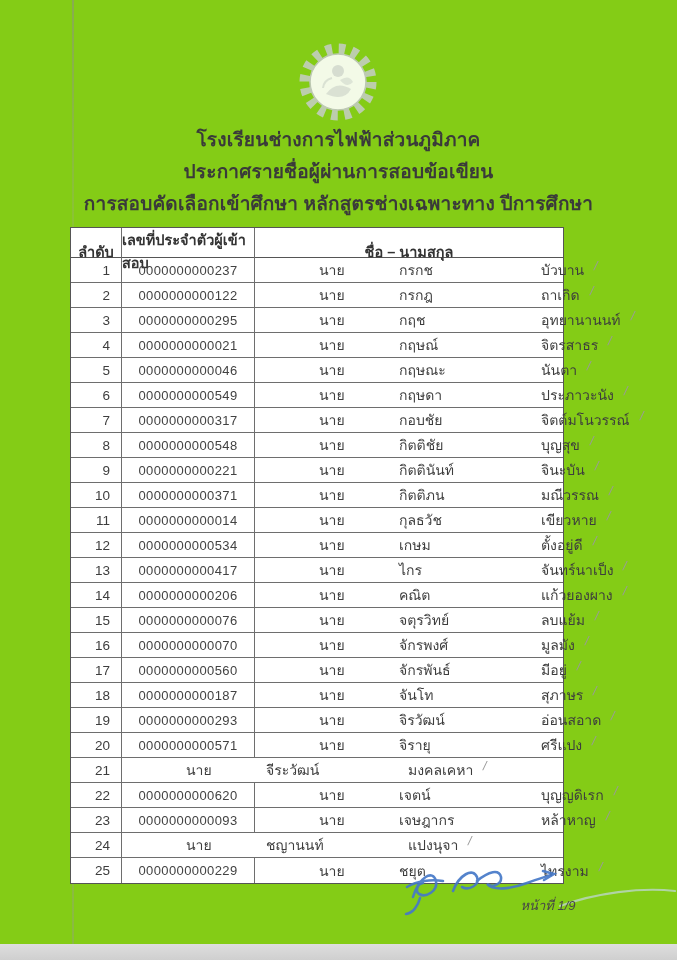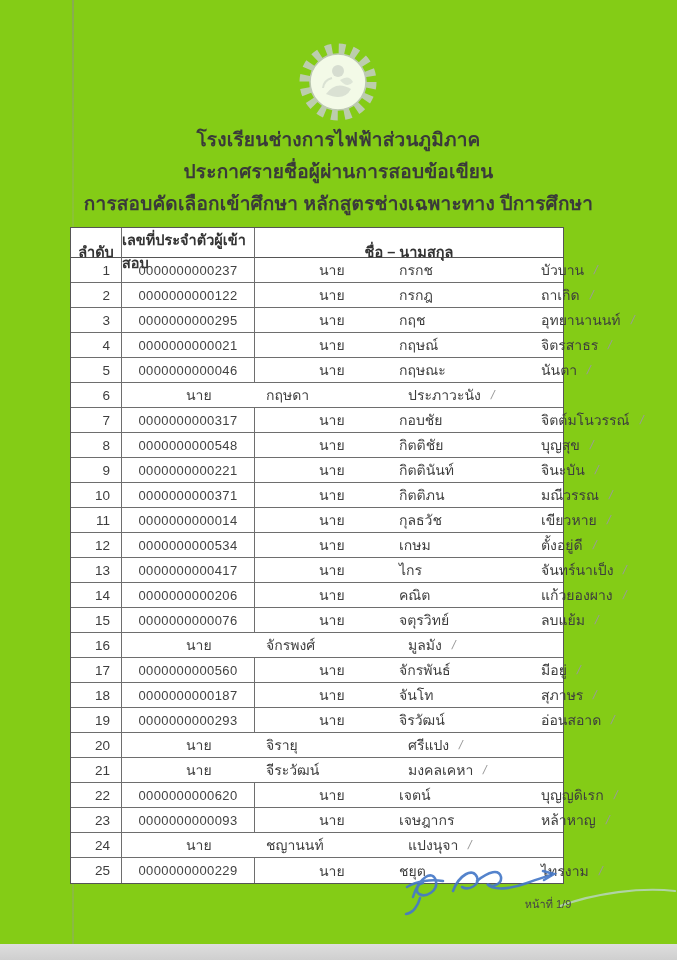--- a/index.html
+++ b/index.html
@@ -29,28 +29,28 @@
   .t-body .t-row:last-child{border-bottom:none;}
   .cell{display:flex;align-items:center;box-sizing:border-box;border-right:1px solid #6e6e6e;
     font-size:14px;overflow:visible;}
   .cell:last-child{border-right:none;}
   .t-head .cell{justify-content:center;font-weight:600;font-size:14.5px;color:#333;}
   .cell.order{justify-content:flex-end;padding-right:11px;font-size:13.5px;}
   .cell.exam-id{justify-content:center;font-family:Liberation Sans, sans-serif;
     font-size:13px;letter-spacing:.4px;color:#424242;}
   .cell.name{display:grid;grid-template-columns:38px 100px max-content;align-items:center;
     padding-left:64px;column-gap:0;gap:42px;}
-  .lastname-wrap{display:flex;align-items:center;}
+  .lastname-wrap{display:flex;align-items:flex-start;}
   .check{color:#9a9a9a;font-size:12.5px;margin-left:10px;transform:skewX(-12deg);}
 
   
   .signature{position:absolute;left:393px;top:851px;width:178px;height:70px;}
   .teal-curve{position:absolute;left:556px;top:880px;width:121px;height:34px;}
   .page-number{position:absolute;left:503px;top:895px;width:90px;text-align:center;
-    font-size:11px;color:#474747;}
+    font-size:13px;color:#474747;font-style:italic;}
 </style>
 </head>
 <body>
 
 <div class="stage">
 
   <div class="fold-line"></div>
 
   <div class="logo">
     <svg width="84" height="84" viewBox="0 0 84 84">
@@ -136,20 +136,21 @@
         <span>กฤษณะ</span>
         <span class="lastname-wrap">
           <span>นันตา</span>
           <span class="check">/</span>
         </span>
       </div>
     </div>
 
     <div class="t-row">
       <div class="cell order">6</div>
+      <div class="cell exam-id">0000000000549</div>
       <div class="cell name">
         <span>นาย</span>
         <span>กฤษดา</span>
         <span class="lastname-wrap">
           <span>ประภาวะนัง</span>
           <span class="check">/</span>
         </span>
       </div>
     </div>
 
@@ -265,20 +266,21 @@
         <span>จตุรวิทย์</span>
         <span class="lastname-wrap">
           <span>ลบแย้ม</span>
           <span class="check">/</span>
         </span>
       </div>
     </div>
 
     <div class="t-row">
       <div class="cell order">16</div>
+      <div class="cell exam-id">0000000000070</div>
       <div class="cell name">
         <span>นาย</span>
         <span>จักรพงศ์</span>
         <span class="lastname-wrap">
           <span>มูลมัง</span>
           <span class="check">/</span>
         </span>
       </div>
     </div>
 
@@ -316,20 +318,21 @@
         <span>จิรวัฒน์</span>
         <span class="lastname-wrap">
           <span>อ่อนสอาด</span>
           <span class="check">/</span>
         </span>
       </div>
     </div>
 
     <div class="t-row">
       <div class="cell order">20</div>
+      <div class="cell exam-id">0000000000571</div>
       <div class="cell name">
         <span>นาย</span>
         <span>จิรายุ</span>
         <span class="lastname-wrap">
           <span>ศรีแปง</span>
           <span class="check">/</span>
         </span>
       </div>
     </div>
 

